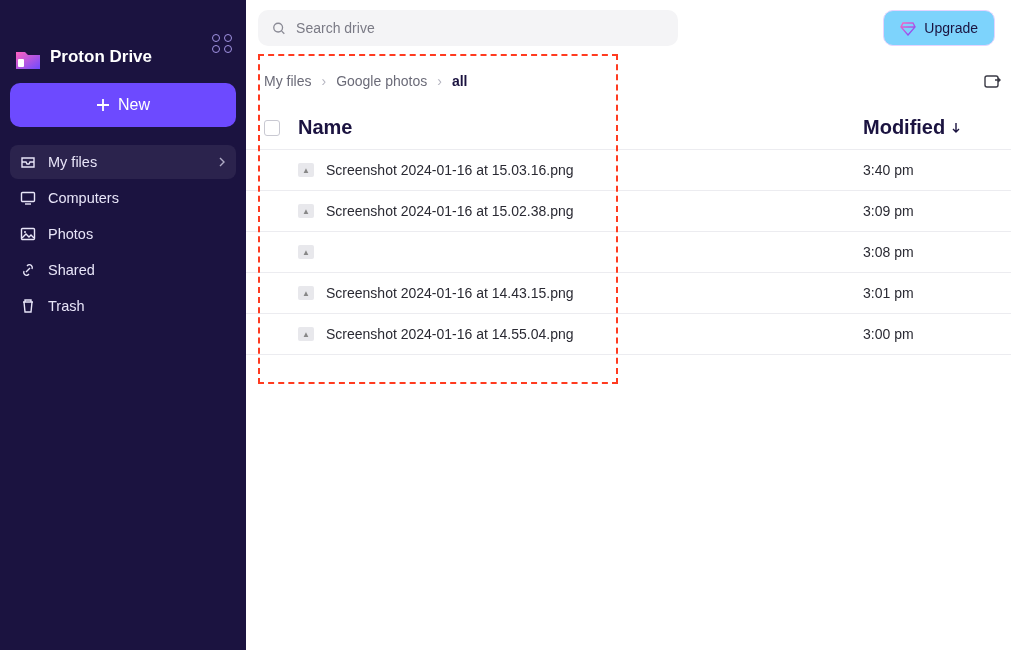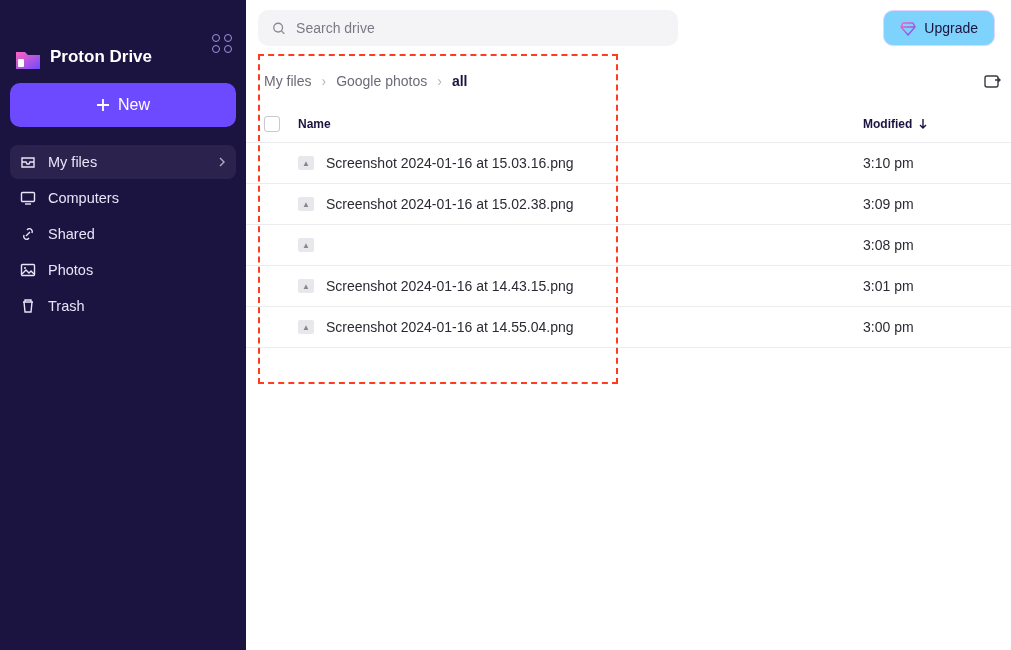--- a/index.html
+++ b/index.html
@@ -179,21 +179,21 @@
     .breadcrumb { display: flex; align-items: center; gap: 10px; }
     .breadcrumb .crumb { cursor: pointer; }
     .breadcrumb .current { color: #1b1340; font-weight: 700; }
     .breadcrumb .sep { color: #b5b5c0; }
     .share-icon { width: 18px; height: 18px; cursor: pointer; }
     .table-header {
       display: flex;
       align-items: center;
       padding: 10px 18px;
       border-bottom: 1px solid #ececf0;
-      font-size: 12px;
+      font-size: 20px;
       font-weight: 700;
       color: #1b1340;
     }
     .select-col { width: 34px; display: flex; align-items: center; }
     .name-col { flex: 1; }
     .mod-col { width: 130px; display: flex; align-items: center; gap: 6px; }
     .checkbox {
       width: 16px;
       height: 16px;
       border: 1.5px solid #c9c9d2;
@@ -275,31 +275,31 @@
     </div>
     <div class="nav-item">
       <svg class="nav-icon" viewBox="0 0 16 16">
           <rect fill="none" stroke="#e8e5f8" stroke-width="1.4" x="1.5" y="2.5" width="13" height="9" rx="1"></rect>
           <path stroke="#e8e5f8" stroke-width="1.4" d="M5 14h6"></path>
         </svg>
       <span>Computers</span>
     </div>
     <div class="nav-item">
       <svg class="nav-icon" viewBox="0 0 16 16">
-          <path fill="none" stroke="#e8e5f8" stroke-width="1.4" d="M6 10l4-4M4 9a3 3 0 004 4l1-1M12 7a3 3 0 00-4-4l-1 1"></path>
-        </svg>
-      <span>Shared</span>
-    </div>
-    <div class="nav-item">
-      <svg class="nav-icon" viewBox="0 0 16 16">
           <rect fill="none" stroke="#e8e5f8" stroke-width="1.4" x="1.5" y="2.5" width="13" height="11" rx="1"></rect>
           <circle fill="#e8e5f8" cx="5" cy="6" r="1"></circle>
           <path fill="none" stroke="#e8e5f8" stroke-width="1.4" d="M2 12l4-4 3 3 2-2 3 3"></path>
         </svg>
       <span>Photos</span>
+    </div>
+    <div class="nav-item">
+      <svg class="nav-icon" viewBox="0 0 16 16">
+          <path fill="none" stroke="#e8e5f8" stroke-width="1.4" d="M6 10l4-4M4 9a3 3 0 004 4l1-1M12 7a3 3 0 00-4-4l-1 1"></path>
+        </svg>
+      <span>Shared</span>
     </div>
     <div class="nav-item">
       <svg class="nav-icon" viewBox="0 0 16 16">
           <path fill="none" stroke="#e8e5f8" stroke-width="1.4" d="M3 4h10M5 4V2h6v2M4 4l1 10h6l1-10"></path>
         </svg>
       <span>Trash</span>
     </div>
   </div>
 
 </div>
@@ -354,21 +354,21 @@
     </div>
   </div>
 
   <div id="rows">
       <div class="row">
         <div class="name-col">
           <div class="file-icon">▲</div>
           <span>Screenshot 2024-01-16 at 15.03.16.png</span>
         </div>
         <div class="mod-col">
-          <span>3:10 pm</span>
+          <span>3:40 pm</span>
         </div>
       </div>
       <div class="row">
         <div class="name-col">
           <div class="file-icon">▲</div>
           <span>Screenshot 2024-01-16 at 15.02.38.png</span>
         </div>
         <div class="mod-col">
           <span>3:09 pm</span>
         </div>

